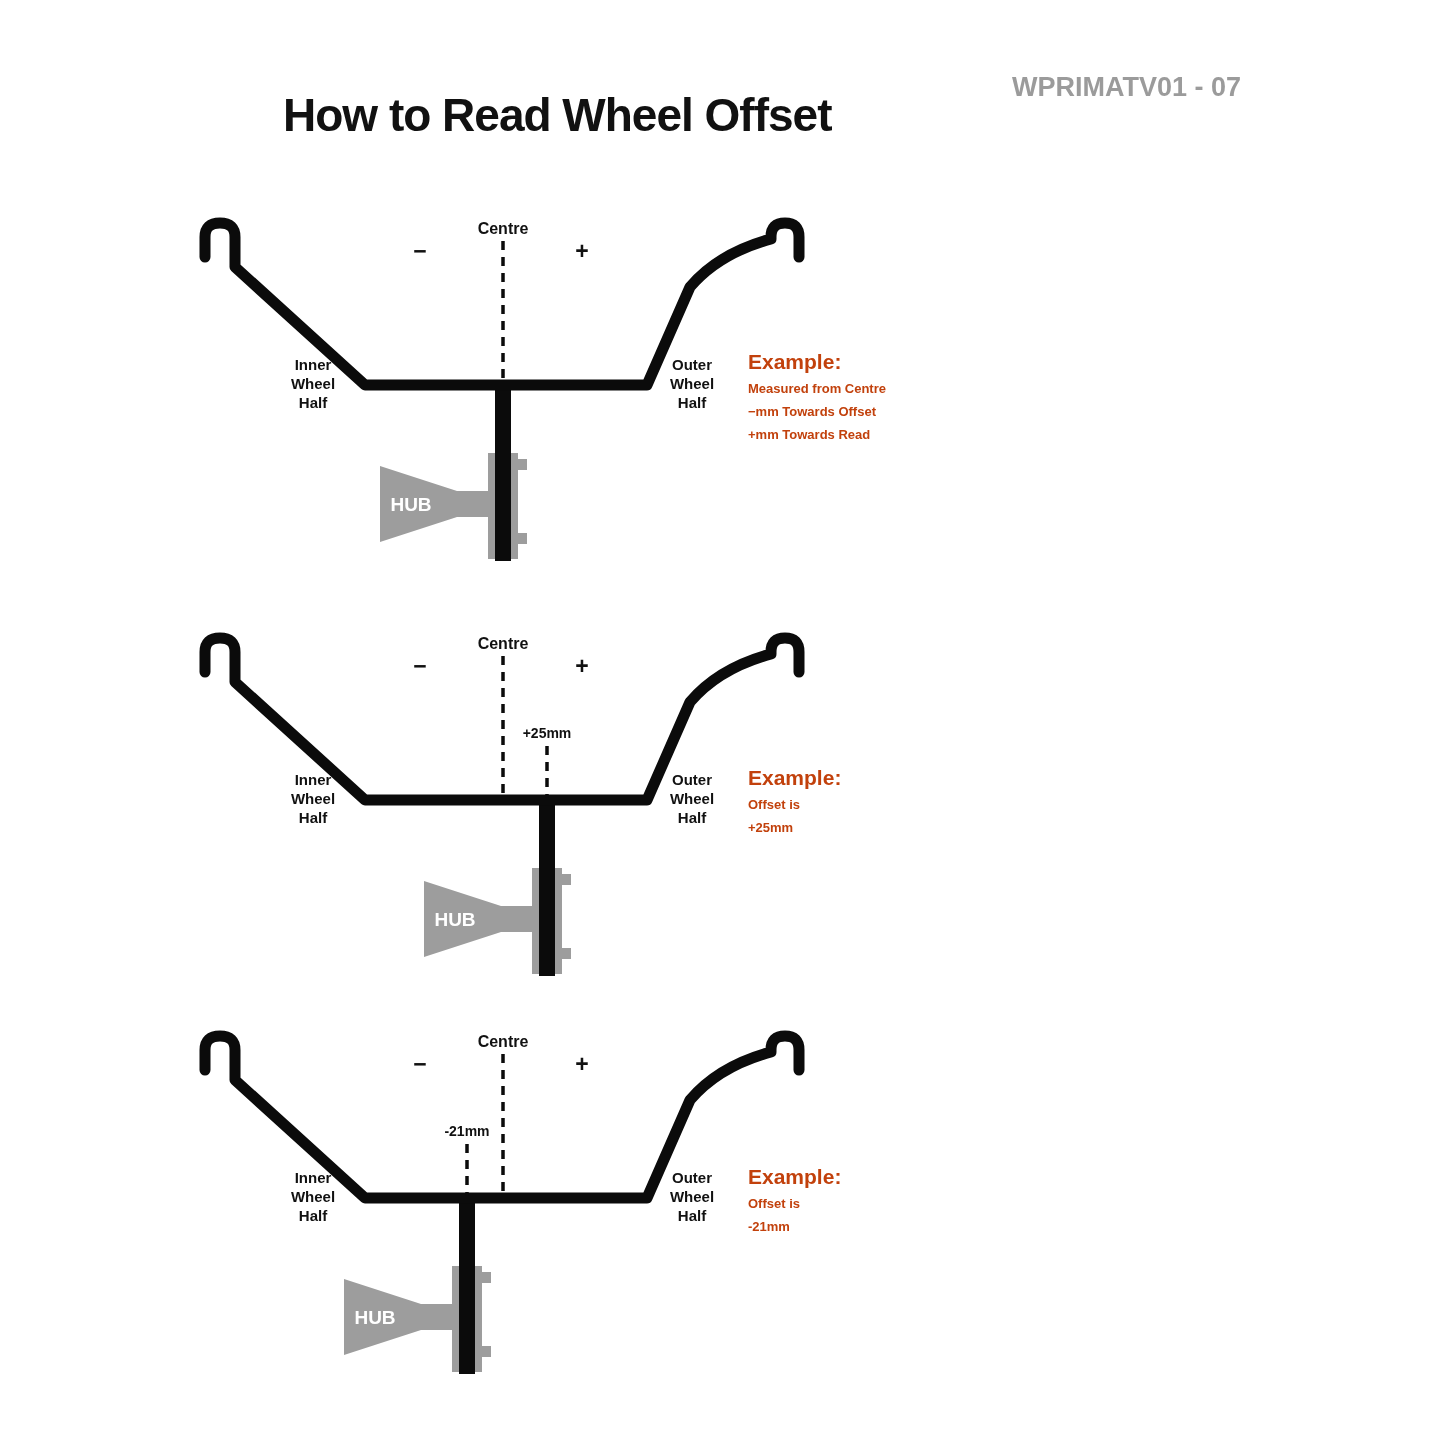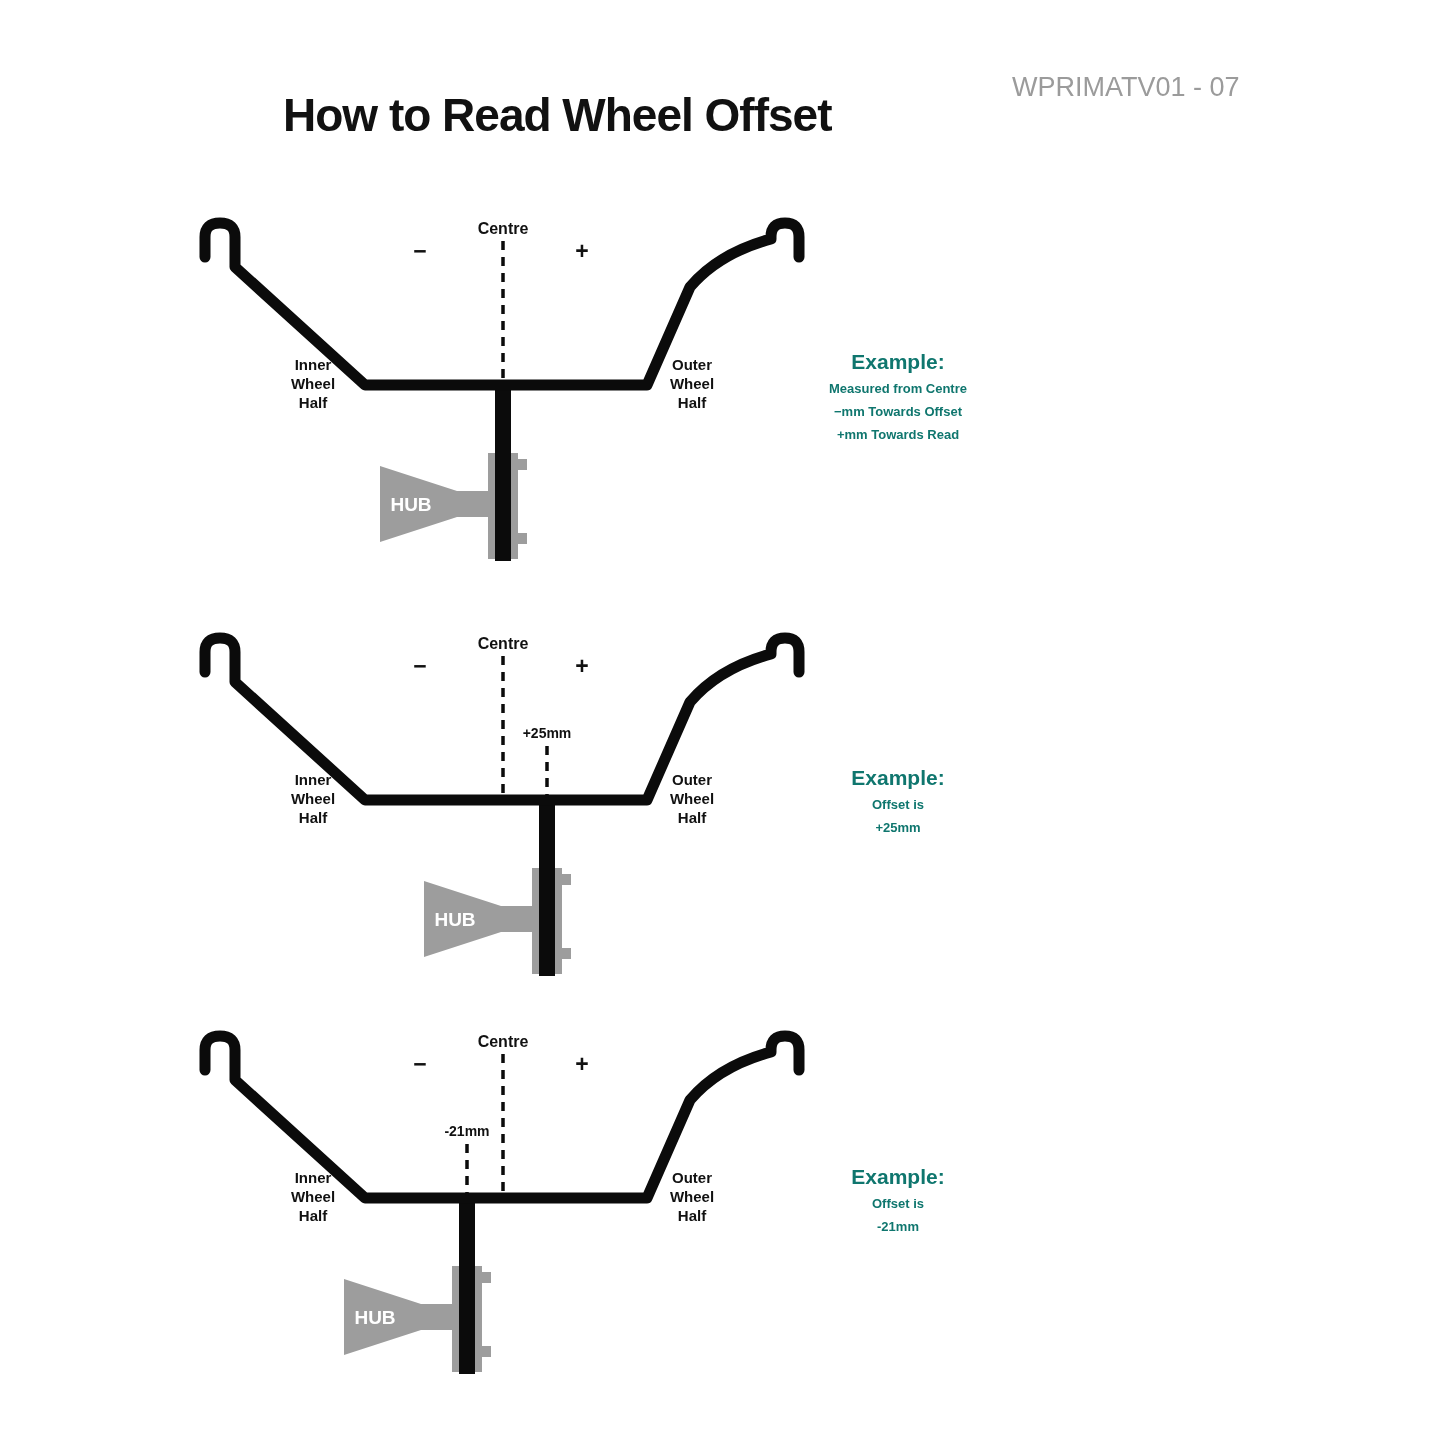--- a/index.html
+++ b/index.html
@@ -23,35 +23,35 @@
     font-weight: bold;
     letter-spacing: -1px;
     color: #111111;
     white-space: nowrap;
   }
   .page-code {
     position: absolute;
     left: 1012px;
     top: 72px;
     font-size: 27px;
-    font-weight: normal;
+    font-weight: bold;
     color: #9b9b9b;
     white-space: nowrap;
   }
   .diagram {
     position: absolute;
     width: 640px;
     height: 360px;
   }
   .diagram svg { display: block; }
   .example {
     position: absolute;
     width: 300px;
-    text-align: center;
-    color: #0f766e;
+    text-align: left;
+    color: #c2410c;
   }
   .example .ex-heading {
     font-size: 21px;
     font-weight: bold;
     margin-bottom: 3px;
   }
   .example .ex-line {
     font-size: 13px;
     font-weight: bold;
     line-height: 23px;

